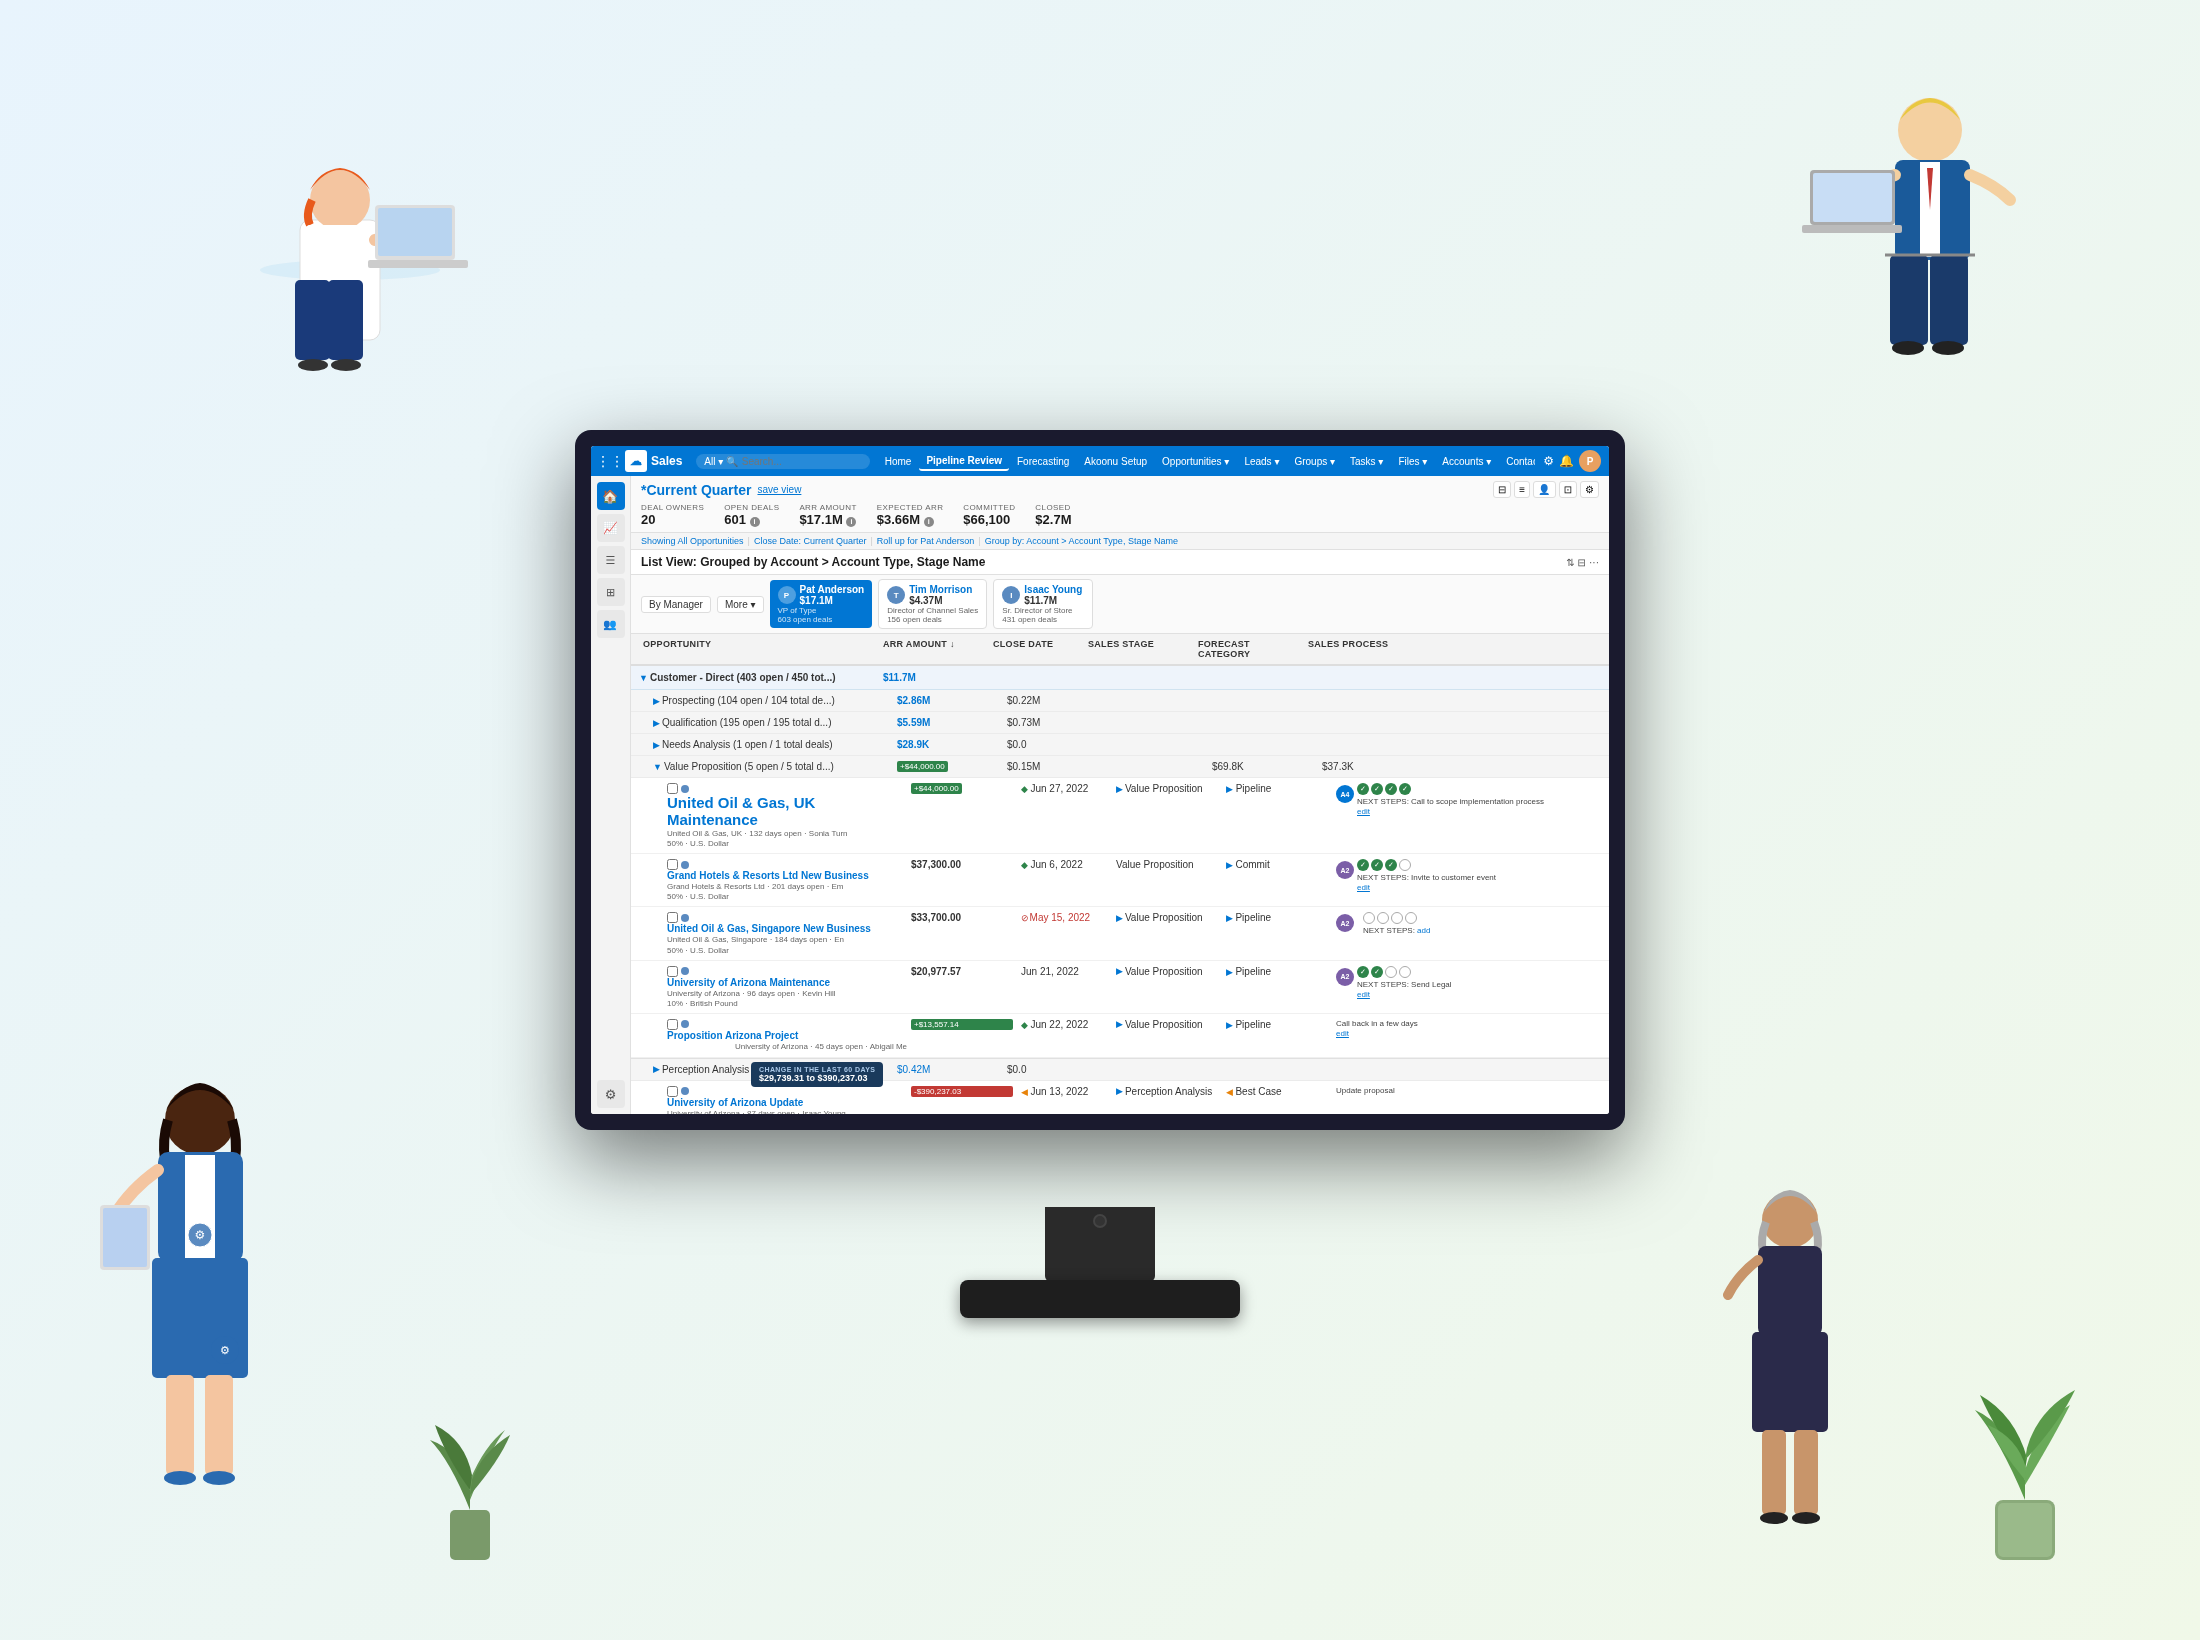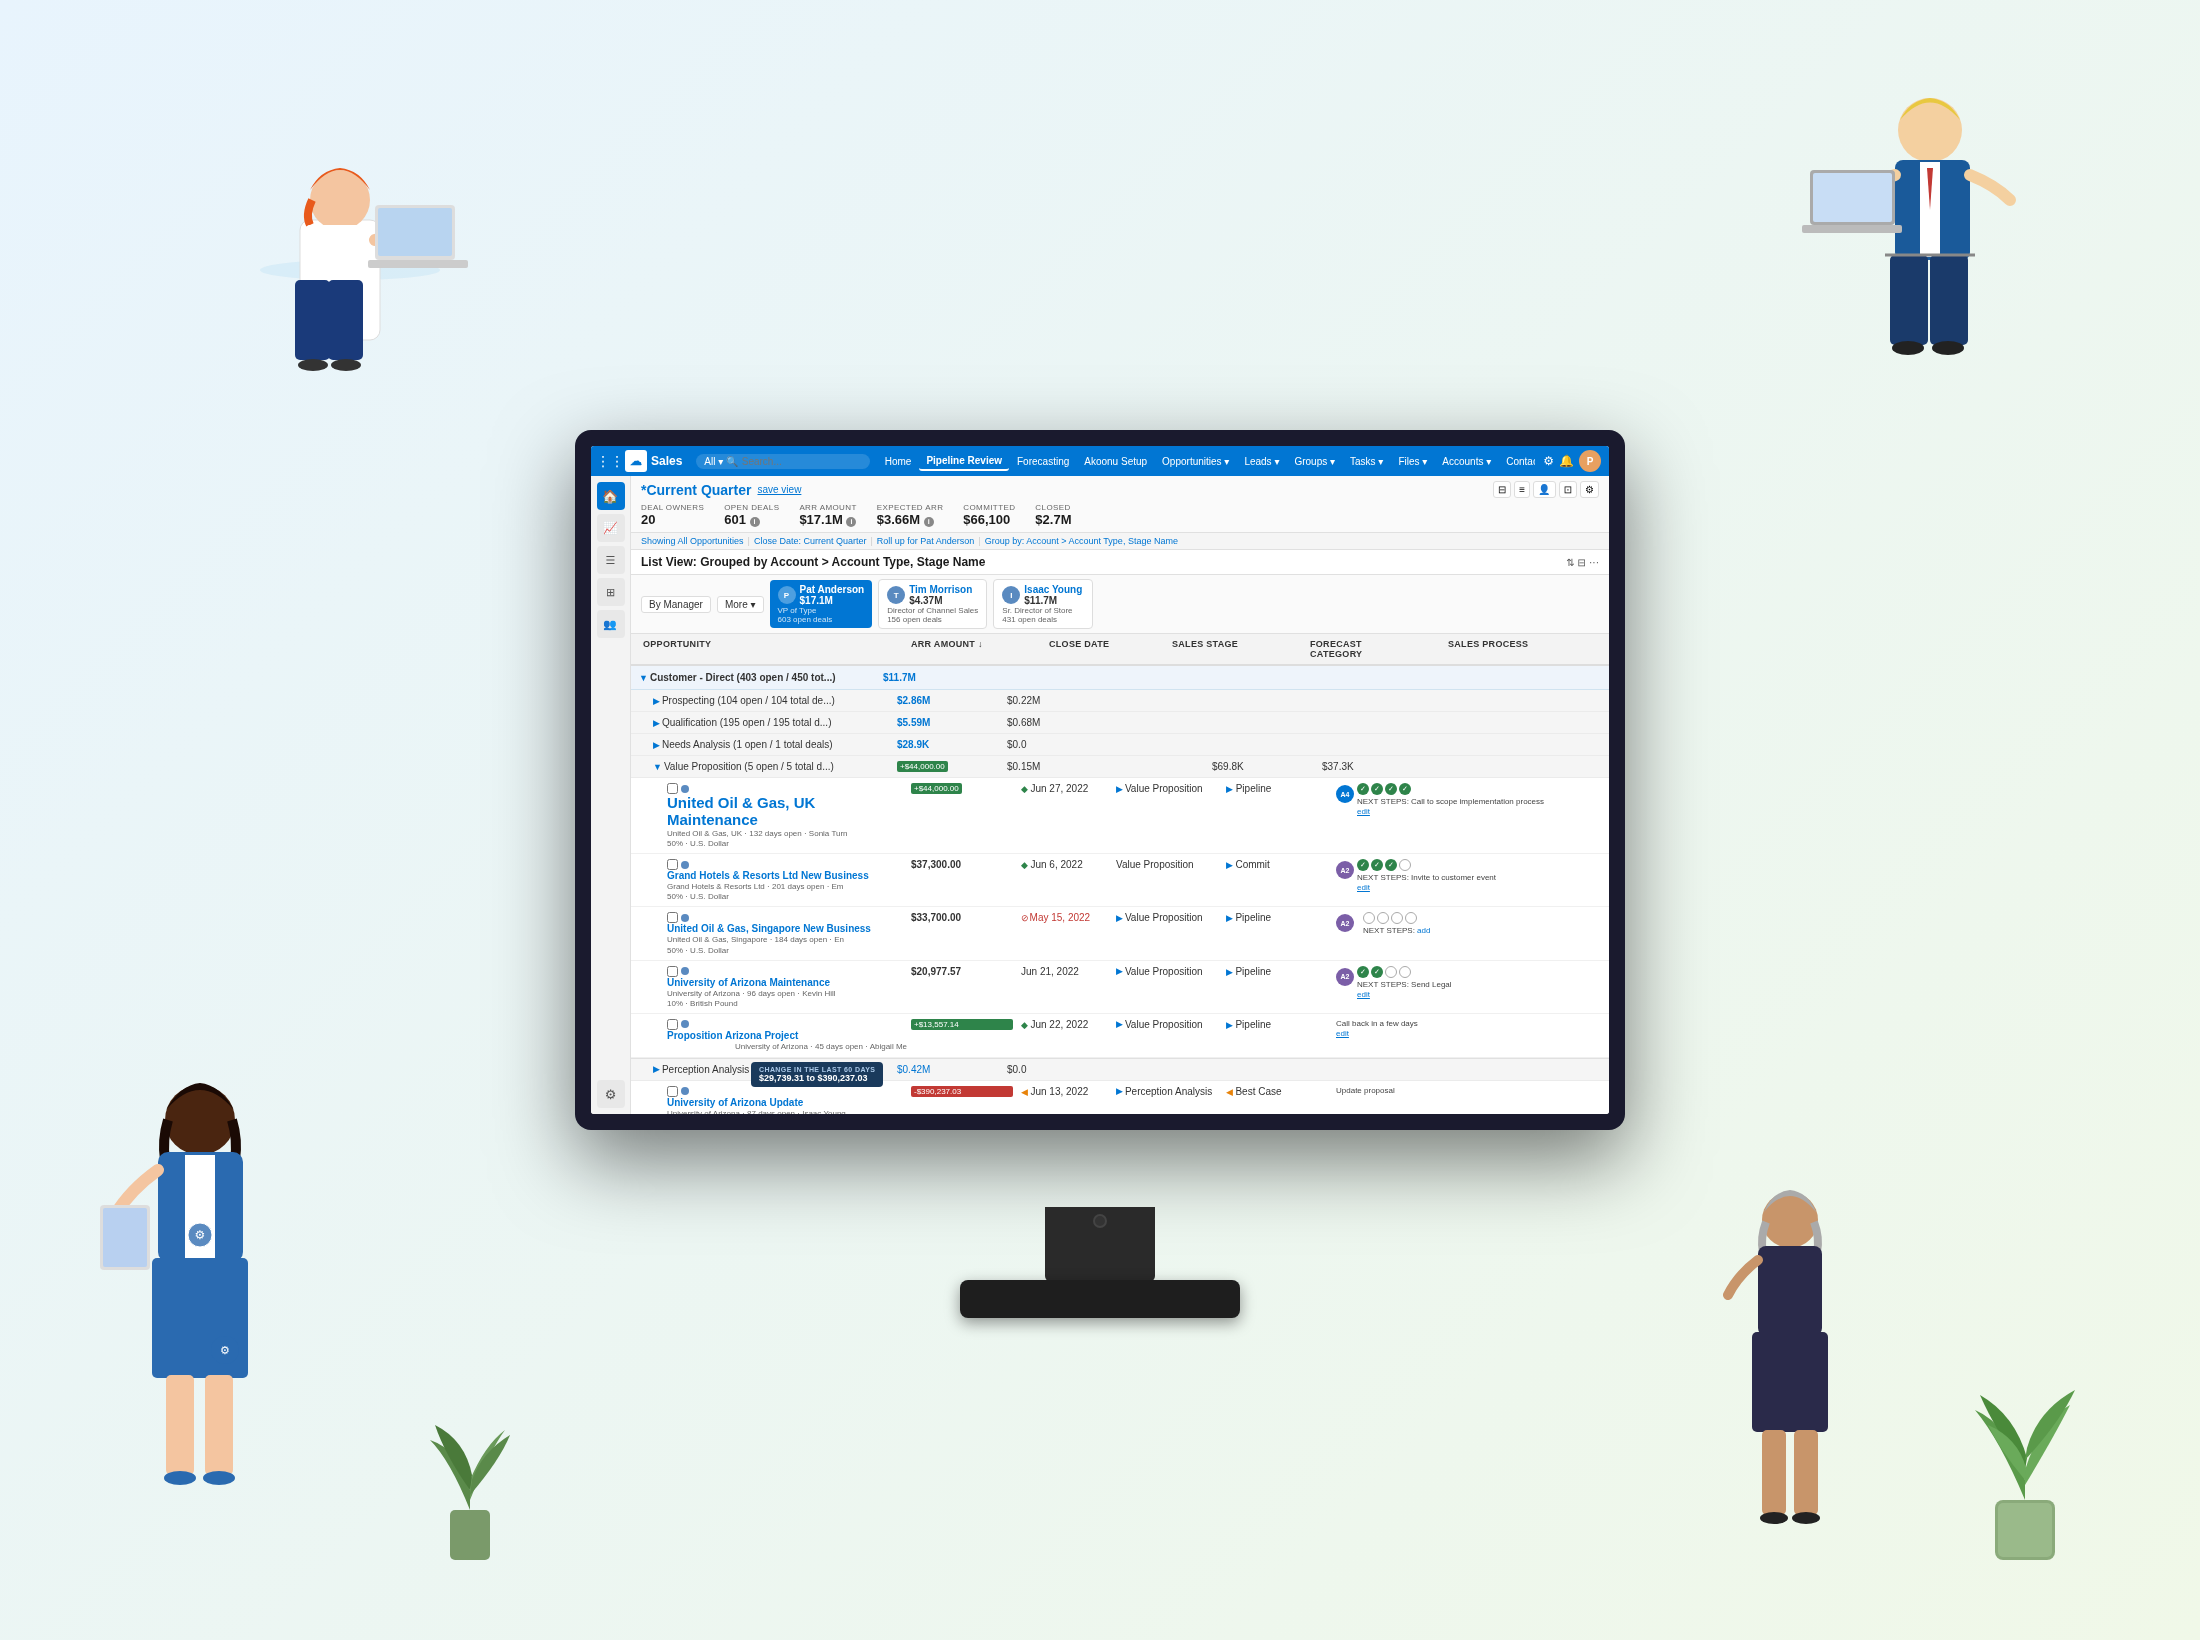--- a/index.html
+++ b/index.html
@@ -285,21 +285,21 @@
                   <div>
                     <div style="font-size:10px;font-weight:bold;color:#0176d3;">Isaac Young</div>
                     <div style="font-size:10px;font-weight:bold;color:#333;">$11.7M</div>
                   </div>
                 </div>
                 <div style="font-size:8px;color:#666;">Sr. Director of Store</div>
                 <div style="font-size:8px;color:#666;">431 open deals</div>
               </div>
             </div>
 
-            <div style="display:grid;grid-template-columns:240px 110px 95px 110px 110px 1fr;background:#f3f3f3;border-bottom:2px solid #ddd;padding:0 8px;flex-shrink:0;gap:28px;">
+            <div style="display:grid;grid-template-columns:240px 110px 95px 110px 110px 1fr;background:#f3f3f3;border-bottom:2px solid #ddd;padding:0 8px;flex-shrink:0;">
               <div style="padding:5px 4px;font-size:9px;font-weight:bold;color:#333;text-transform:uppercase;letter-spacing:0.3px;cursor:pointer;">OPPORTUNITY</div>
               <div style="padding:5px 4px;font-size:9px;font-weight:bold;color:#333;text-transform:uppercase;letter-spacing:0.3px;cursor:pointer;">ARR AMOUNT ↓</div>
               <div style="padding:5px 4px;font-size:9px;font-weight:bold;color:#333;text-transform:uppercase;letter-spacing:0.3px;cursor:pointer;">CLOSE DATE</div>
               <div style="padding:5px 4px;font-size:9px;font-weight:bold;color:#333;text-transform:uppercase;letter-spacing:0.3px;cursor:pointer;">SALES STAGE</div>
               <div style="padding:5px 4px;font-size:9px;font-weight:bold;color:#333;text-transform:uppercase;letter-spacing:0.3px;cursor:pointer;">FORECAST CATEGORY</div>
               <div style="padding:5px 4px;font-size:9px;font-weight:bold;color:#333;text-transform:uppercase;letter-spacing:0.3px;cursor:pointer;">SALES PROCESS</div>
             </div>
 
             <div style="flex:1;overflow-y:auto;overflow-x:hidden;">
 
@@ -323,21 +323,21 @@
                     <div></div>
                     <div></div>
                 </div>
 
                 <div style="display:grid;grid-template-columns:240px 110px 95px 110px 110px 1fr;padding:0 8px 0 22px;background:#f5f5f5;border-bottom:1px solid #ebebeb;align-items:center;min-height:22px;cursor:pointer;">
                   <div style="display:flex;align-items:center;gap:2px;padding:2px 0;">
                     <span style="color:#0176d3;font-size:9px;">▶</span>
                     <span style="font-size:10px;color:#333;">Qualification (195 open / 195 total d...)</span>
                   </div>
                   <div style="font-size:10px;color:#0176d3;font-weight:bold;padding:2px 4px;">$5.59M</div>
-                  <div style="font-size:10px;color:#333;padding:2px 4px;">$0.68M</div>
+                  <div style="font-size:10px;color:#333;padding:2px 4px;">$0.73M</div>
                   <div></div>
                     <div></div>
                     <div></div>
                 </div>
 
                 <div style="display:grid;grid-template-columns:240px 110px 95px 110px 110px 1fr;padding:0 8px 0 22px;background:#f5f5f5;border-bottom:1px solid #ebebeb;align-items:center;min-height:22px;cursor:pointer;">
                   <div style="display:flex;align-items:center;gap:2px;padding:2px 0;">
                     <span style="color:#0176d3;font-size:9px;">▶</span>
                     <span style="font-size:10px;color:#333;">Needs Analysis (1 open / 1 total deals)</span>
                   </div>

